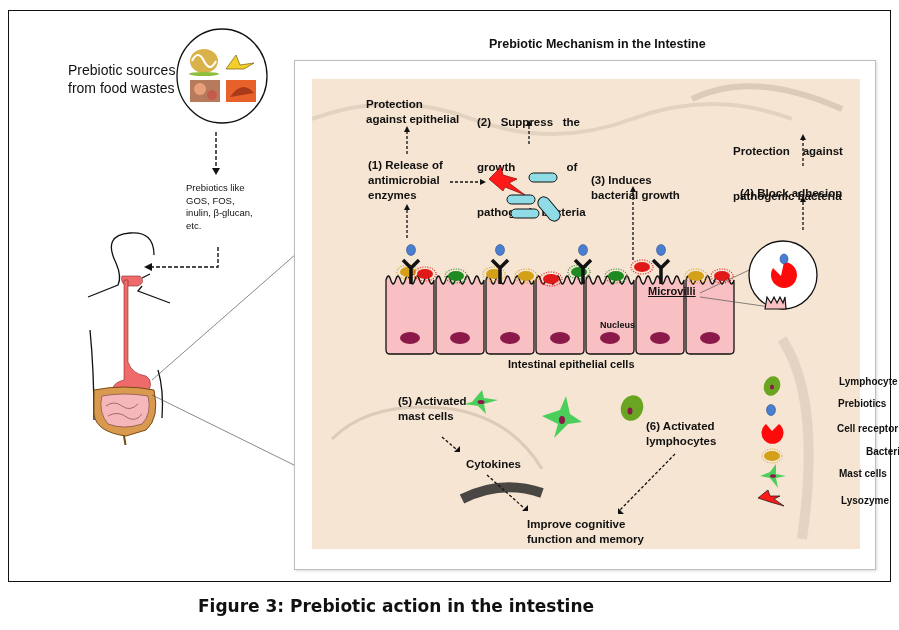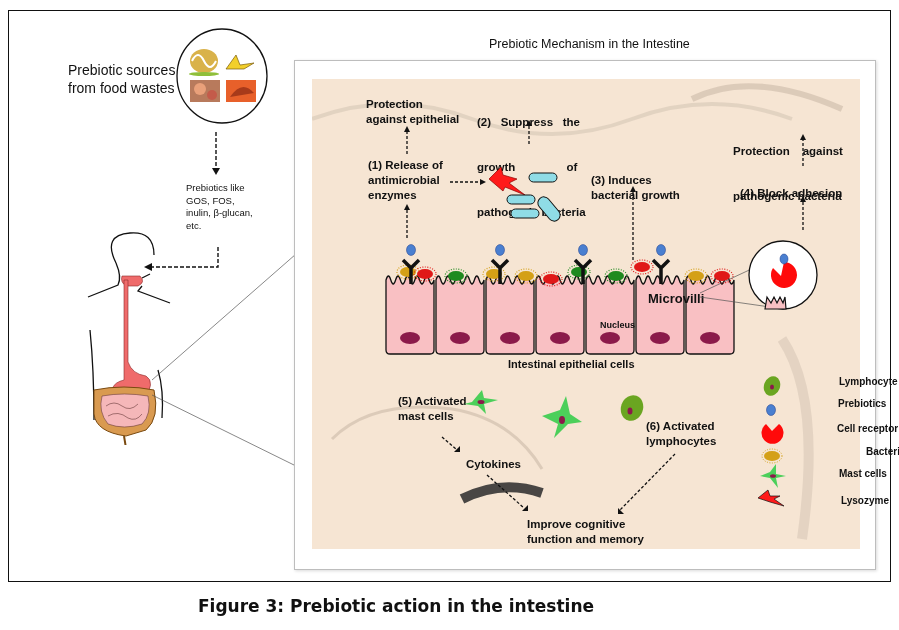--- a/index.html
+++ b/index.html
@@ -1,20 +1,20 @@
 <!DOCTYPE html>
 <html><head>
 <meta charset="utf-8">
 <style>
   html,body{margin:0;padding:0;background:#fff;}
   body{width:899px;height:630px;position:relative;overflow:hidden;font-family:"Liberation Sans",sans-serif;}
   .frame{position:absolute;left:8px;top:10px;width:883px;height:572px;border:1px solid #111;box-sizing:border-box;background:#fff;}
   .abs{position:absolute;}
   .txt{position:absolute;color:#111;font-family:"Liberation Sans",sans-serif;}
-  .bold{font-weight:normal;}
+  .bold{font-weight:bold;}
   .panel{position:absolute;left:294px;top:60px;width:580px;height:508px;border:1px solid #bdbdbd;background:#fff;box-shadow:1px 1px 3px rgba(0,0,0,0.15);}
   .inner{position:absolute;left:312px;top:79px;width:548px;height:470px;background:#f6e5d3;overflow:hidden;}
   .caption{position:absolute;left:0;top:596px;width:792px;text-align:center;font-weight:bold;font-size:17px;color:#111;font-family:"DejaVu Sans",sans-serif;}
   .legend-label{font-size:10px;font-weight:bold;padding-left:44px;}
   .lbl{font-size:11.5px;font-weight:bold;line-height:15px;}
 </style>
 </head>
 <body>
 
 <div class="frame"></div>
@@ -212,21 +212,21 @@
     <g>
       <path d="M195 28 L203 36 L211 28 M203 36 L203 52" stroke="#111" stroke-width="3.5" fill="none"></path>
       <ellipse cx="203" cy="18" rx="4.5" ry="5.5" fill="#4a7fd0" stroke="#1a3a8a" stroke-width="0.5"></ellipse>
     </g>
     <g>
       <path d="M273 28 L281 36 L289 28 M281 36 L281 52" stroke="#111" stroke-width="3.5" fill="none"></path>
       <ellipse cx="281" cy="18" rx="4.5" ry="5.5" fill="#4a7fd0" stroke="#1a3a8a" stroke-width="0.5"></ellipse>
     </g>
   </svg>
 
-<div class="txt" style="left:648px;top:291px;font-size:13px;font-weight:bold;">Microvilli</div>
+<div class="txt" style="left:648px;top:285px;font-size:11px;font-weight:bold;text-decoration:underline;">Microvilli</div>
 <div class="txt" style="left:600px;top:320px;font-size:9px;font-weight:bold;">Nucleus</div>
 <div class="txt" style="left:508px;top:358px;font-size:11px;font-weight:bold;">Intestinal epithelial cells</div>
 
 <svg class="abs" style="left:700px;top:235px;" width="120" height="80">
   <line x1="0" y1="58" x2="60" y2="30" stroke="#555" stroke-width="0.7"></line>
   <line x1="0" y1="62" x2="70" y2="72" stroke="#555" stroke-width="0.7"></line>
   <circle cx="83" cy="40" r="34" fill="#fff" stroke="#111" stroke-width="1.3"></circle>
   <path d="M84 27 a13 13 0 1 1 -11 6 l8 8 z" fill="#ff0a0a"></path>
   <ellipse cx="84" cy="24" rx="4" ry="5" fill="#4a7fd0" stroke="#1a3a8a" stroke-width="0.5"></ellipse>
   <path d="M65 74 l2 -12 l4 6 l3 -6 l3 6 l3 -6 l3 6 l2 -6 l1 12 z" fill="#f9c0c3" stroke="#111" stroke-width="1.2"></path>

